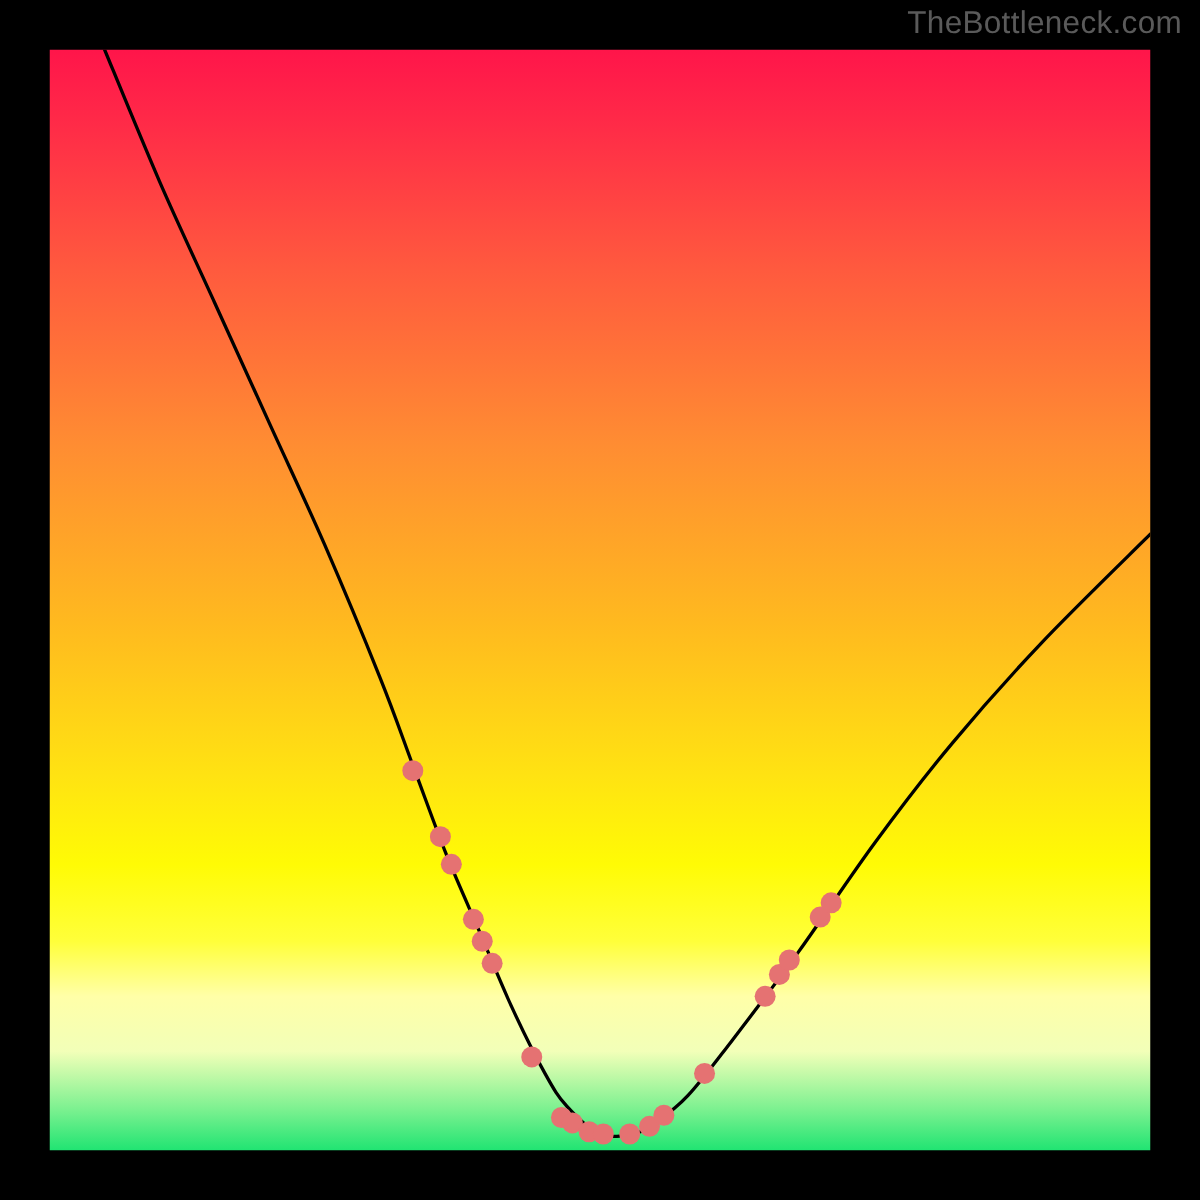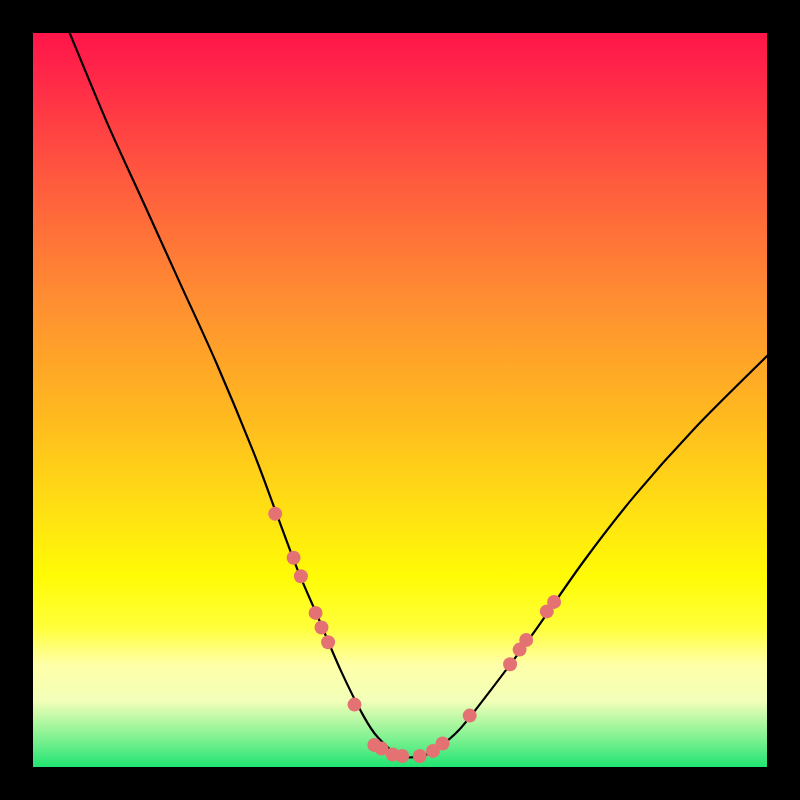--- a/index.html
+++ b/index.html
@@ -58,20 +58,21 @@
     position: absolute;
     inset: 0;
     width: 100%;
     height: 100%;
   }
 </style>
 </head>
 <body>
 
 <div class="frame">
+  <div class="watermark">TheBottleneck.com</div>
   <div class="plot">
     <div class="gradient-bg"></div>
     <svg class="curve" viewBox="0 0 734 734" preserveAspectRatio="none">
       <path id="curve-path" fill="none" stroke="#000" stroke-width="2.2" stroke-linecap="round" stroke-linejoin="round" d="M 36.7 0.0 C 42.8 14.7, 61.2 59.9, 73.4 88.1 C 85.6 116.2, 97.9 141.9, 110.1 168.8 C 122.3 195.7, 134.6 222.6, 146.8 249.6 C 159.0 276.5, 171.3 302.2, 183.5 330.3 C 195.7 358.4, 210.4 393.9, 220.2 418.4 C 230.0 442.8, 234.9 457.5, 242.2 477.1 C 249.6 496.7, 256.9 517.5, 264.2 535.8 C 271.6 554.2, 278.9 570.1, 286.3 587.2 C 293.6 604.3, 300.9 622.7, 308.3 638.6 C 315.6 654.5, 324.2 671.6, 330.3 682.6 C 336.4 693.6, 338.9 697.9, 345.0 704.6 C 351.1 711.4, 359.7 719.9, 367.0 723.0 C 374.3 726.0, 382.9 724.2, 389.0 723.0 C 395.1 721.8, 397.6 719.9, 403.7 715.6 C 409.8 711.4, 417.2 706.5, 425.7 697.3 C 434.3 688.1, 442.8 676.5, 455.1 660.6 C 467.3 644.7, 483.2 623.9, 499.1 601.9 C 515.0 579.9, 533.4 551.7, 550.5 528.5 C 567.6 505.2, 583.5 484.4, 601.9 462.4 C 620.2 440.4, 638.6 419.6, 660.6 396.4 C 682.6 373.1, 721.8 335.2, 734.0 323.0"></path>
       <g id="marker-group">
           <circle cx="242.2" cy="480.8" r="7" fill="#e57272"></circle>
           <circle cx="260.6" cy="524.8" r="7" fill="#e57272"></circle>
           <circle cx="267.9" cy="543.2" r="7" fill="#e57272"></circle>
           <circle cx="282.6" cy="579.9" r="7" fill="#e57272"></circle>
           <circle cx="288.5" cy="594.5" r="7" fill="#e57272"></circle>

